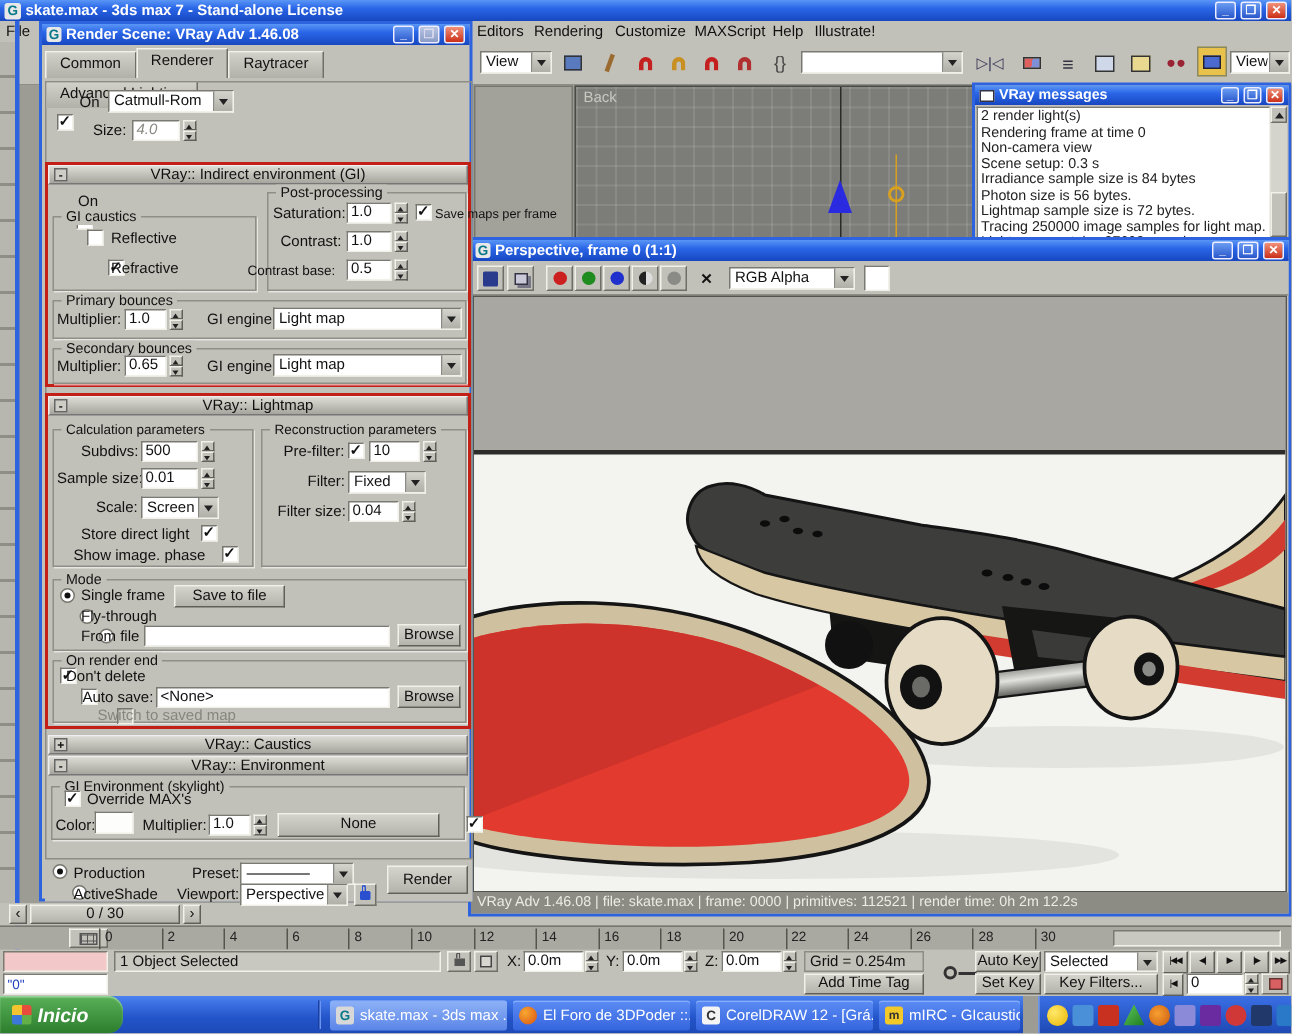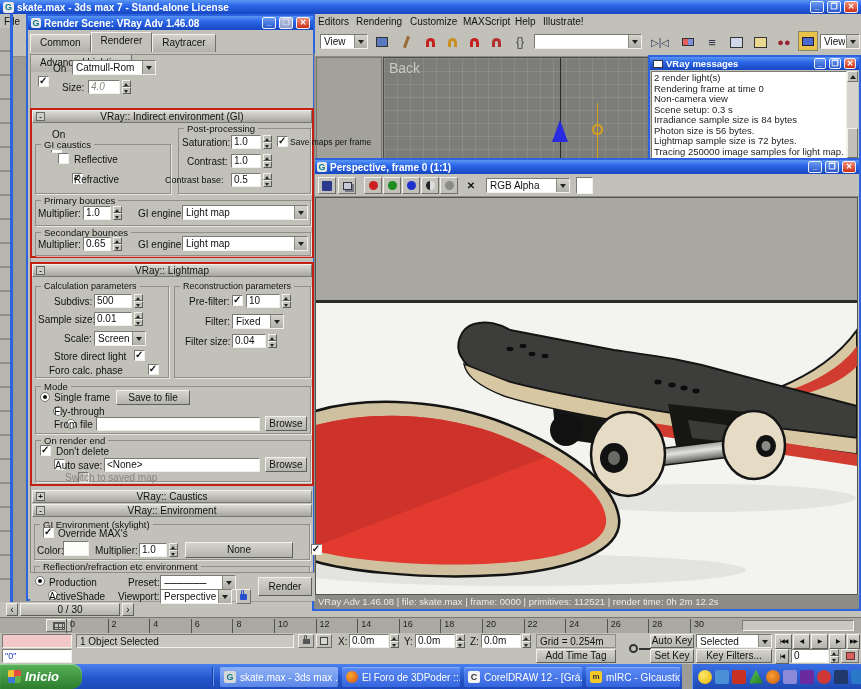--- a/index.html
+++ b/index.html
@@ -150,21 +150,21 @@
         <span class="a"></span>
     </div>
   </div>
 
   <div class="abs" style="left:0;top:28px;width:10px;height:592px;background:#b8b7af;background-image:repeating-linear-gradient(180deg,#b8b7af 0 22px,#8f8e86 22px 24px);"></div>
   <div class="abs" style="left:10px;top:14px;width:3px;height:648px;background:#2e63e0;"></div>
 
   <div class="abs" style="left:316px;top:57px;width:66px;height:554px;background:#a3a29a;border:1px solid #77776f;"></div>
   <div class="abs" style="left:383px;top:57px;width:478px;height:554px;background:#7c7c78;border:1px solid #4a4a46;
        background-image:linear-gradient(rgba(255,255,255,.10) 1px,transparent 1px),linear-gradient(90deg,rgba(255,255,255,.10) 1px,transparent 1px);background-size:13px 13px;">
-    <span style="position:absolute;left:5px;top:2px;color:#c9c9c2;font-size:14px;">Back</span>
+    <span style="position:absolute;left:5px;top:2px;color:#c9c9c2;font-size:10px;">Back</span>
     <div style="position:absolute;left:176px;top:0;width:1px;height:554px;background:#2a2a28;"></div>
     <div style="position:absolute;left:168px;top:62px;width:0;height:0;border-left:8px solid transparent;border-right:8px solid transparent;border-bottom:22px solid #2a2ae0;"></div>
     <div style="position:absolute;left:213px;top:45px;width:1px;height:60px;background:#d8a020;"></div>
     <div style="position:absolute;left:208px;top:66px;width:11px;height:11px;border:2px solid #d8a020;border-radius:50%;"></div>
   </div>
 
   <div class="abs" style="left:648px;top:55px;width:213px;height:113px;border:2px solid #2e63e0;background:#c2c1b9;z-index:20;">
     <div class="titlebar" style="height:13px;font-size:9.5px;">
       <span style="width:10px;height:8px;background:#fff;border:1px solid #334;flex:0 0 auto;"></span>
       <span style="flex:1;">VRay messages</span>
@@ -402,21 +402,21 @@
           <i class="up"></i>
           <i class="dn"></i>
         </div>
       <span class="lab" style="left:28px;top:46px;">Scale:</span>
       <div class="dd" style="left:58px;top:44px;width:52px;">
         <span class="v">Screen</span>
           <span class="a"></span>
       </div>
       <span class="lab" style="left:18px;top:64px;">Store direct light</span>
       <span class="chk on abs" style="left:98px;top:63px;"></span>
-      <span class="lab" style="left:13px;top:78px;">Foro calc. phase</span>
+      <span class="lab" style="left:13px;top:78px;">Show image. phase</span>
       <span class="chk on abs" style="left:98px;top:77px;"></span>
     </div>
     <div class="group" style="left:146px;top:270px;width:137px;height:92px;">
       <span class="glab" style="font-size:9px;">Reconstruction parameters</span>
       <span class="lab" style="left:14px;top:9px;">Pre-filter:</span>
       <span class="chk on abs" style="left:57px;top:8px;"></span>
       <span class="field" style="left:71px;top:7px;width:34px;">10</span>
       <div class="spin" style="left:107px;top:7px;">
           <i class="up"></i>
           <i class="dn"></i>
@@ -441,21 +441,21 @@
       <span class="radio abs" style="left:4px;top:19px;"></span>
       <span class="lab" style="left:18px;top:19px;">Fly-through</span>
       <span class="radio abs" style="left:4px;top:32px;"></span>
       <span class="lab" style="left:18px;top:32px;">From file</span>
       <span class="field" style="left:60px;top:30px;width:164px;"></span>
       <span class="btn abs" style="left:229px;top:29px;width:42px;height:15px;line-height:13px;">Browse</span>
     </div>
     <div class="group" style="left:7px;top:424px;width:276px;height:42px;">
       <span class="glab">On render end</span>
       <span class="chk on abs" style="left:4px;top:4px;"></span>
-      <span class="lab" style="left:20px;top:5px;">Don't delete</span>
+      <span class="lab" style="left:8px;top:5px;">Don't delete</span>
       <span class="chk abs" style="left:4px;top:18px;"></span>
       <span class="lab" style="left:19px;top:19px;">Auto save:</span>
       <span class="field" style="left:68px;top:17px;width:156px;">&lt;None&gt;</span>
       <span class="btn abs" style="left:229px;top:16px;width:42px;height:15px;line-height:13px;">Browse</span>
       <span class="chk dis abs" style="left:14px;top:31px;"></span>
       <span class="lab dis" style="left:29px;top:31px;">Switch to saved map</span>
     </div>
 
     
     <div class="roll" style="left:4px;top:474px;width:280px;">
@@ -473,23 +473,20 @@
       <span class="lab" style="left:2px;top:20px;">Color:</span>
       <span class="sunken abs" style="left:28px;top:16px;width:26px;height:15px;background:#fdfdfb;"></span>
       <span class="lab" style="left:60px;top:20px;">Multiplier:</span>
       <span class="field" style="left:104px;top:18px;width:28px;">1.0</span>
       <div class="spin" style="left:134px;top:18px;">
           <i class="up"></i>
           <i class="dn"></i>
         </div>
       <span class="btn abs" style="left:150px;top:17px;width:108px;height:16px;line-height:14px;">None</span>
       <span class="chk on abs" style="left:262px;top:19px;"></span>
-    </div>
-    <div class="group" style="left:6px;top:550px;width:276px;height:10px;border-bottom:none;">
-      <span class="glab">Reflection/refraction etc environment</span>
     </div>
 
     
     <div class="abs panel" style="left:2px;top:556px;width:285px;height:29px;border-top:1px solid #8d8d85;">
       <span class="radio on abs" style="left:5px;top:3px;"></span>
       <span class="lab" style="left:19px;top:4px;">Production</span>
       <span class="radio abs" style="left:5px;top:17px;"></span>
       <span class="lab" style="left:19px;top:18px;">ActiveShade</span>
       <span class="lab" style="left:98px;top:4px;">Preset:</span>
       <div class="dd" style="left:130px;top:2px;width:76px;">

